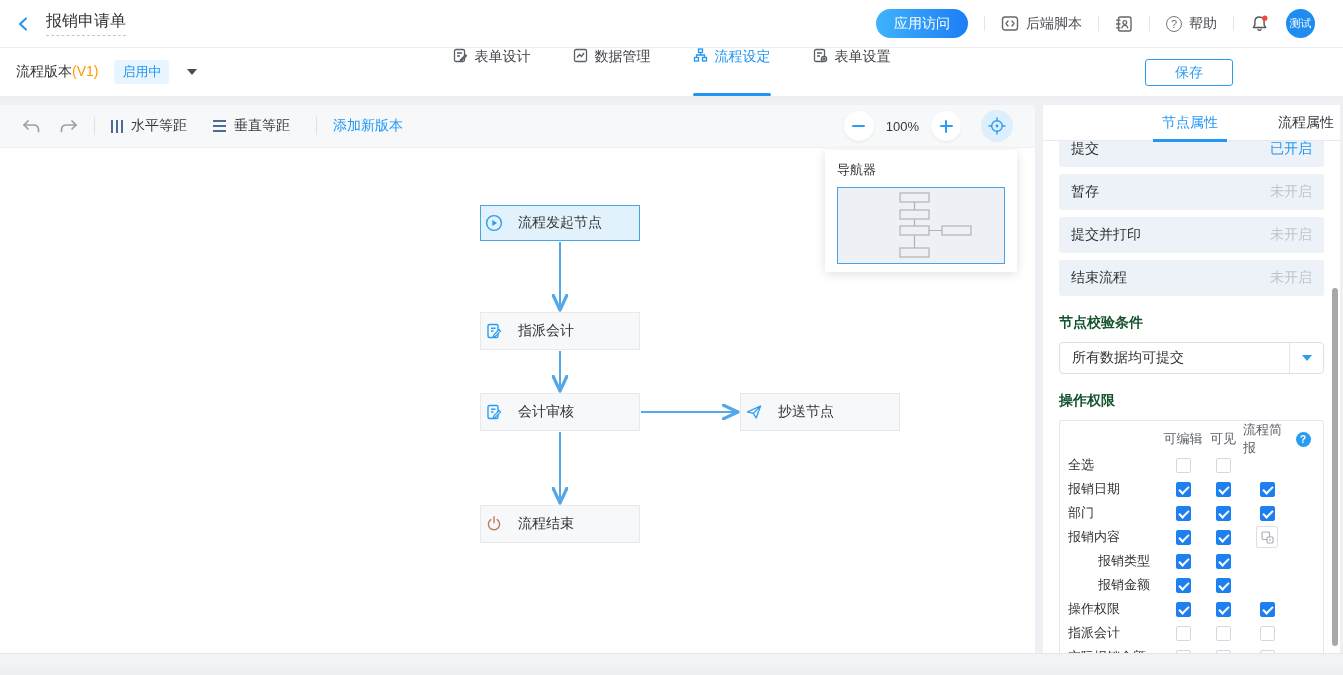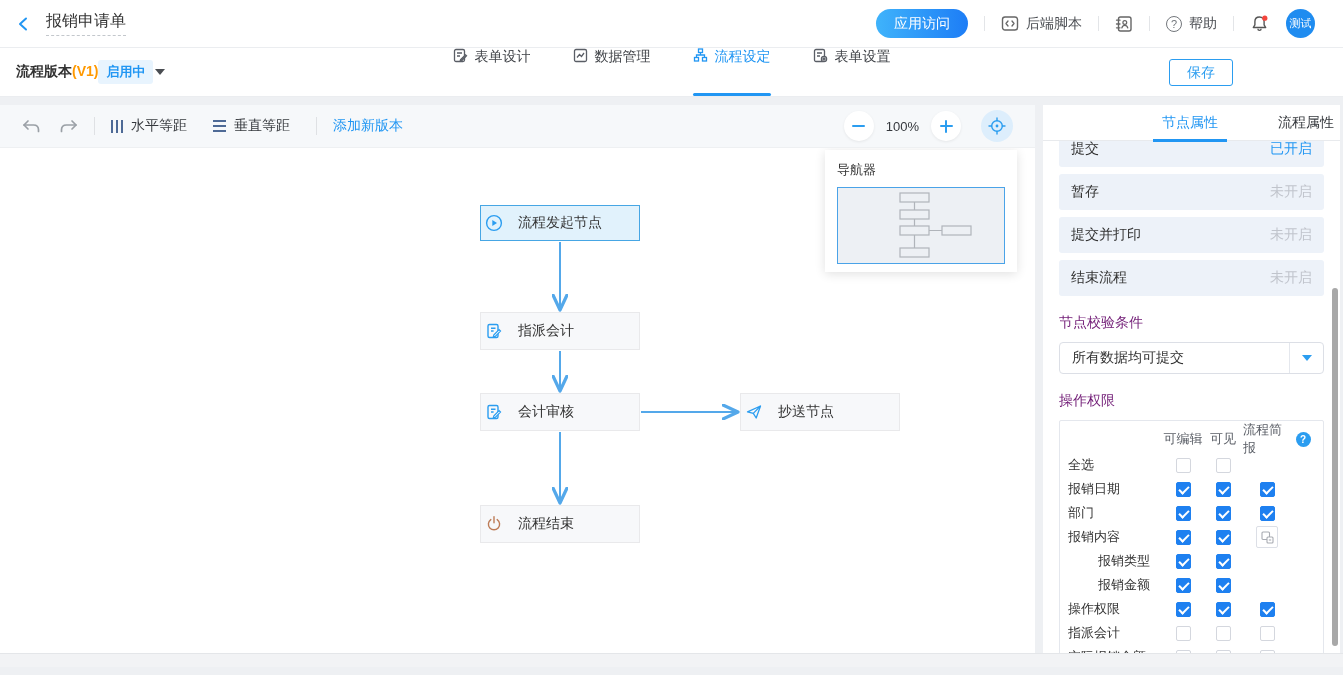--- a/index.html
+++ b/index.html
@@ -22,35 +22,35 @@
   .hdr-item { display:flex; align-items:center; gap:7px; font-size:14px; color:#4a4d52; cursor:pointer; }
   .q-circle { width:16px; height:16px; border:1.4px solid #73777c; border-radius:50%;
     display:flex; align-items:center; justify-content:center; font-size:11px; color:#73777c; }
   .bell-wrap { position:relative; display:flex; margin-right:16px; cursor:pointer; }
   .avatar { width:29px; height:29px; border-radius:50%; background:#1f8cf0; color:#fff;
     font-size:11px; display:flex; align-items:center; justify-content:center; cursor:pointer;
     margin-right:12px; letter-spacing:0; }
   
   .subheader { height:49px; background:#fff; border-bottom:1px solid #ebedf0;
     display:flex; align-items:center; padding:0 16px; position:relative; }
-  .version-group { display:flex; align-items:center; font-size:14px; gap:0;font-weight:bold; }
+  .version-group { display:flex; align-items:center; font-size:14px; gap:16px; }
   .v-code { color:#ff9900; }
   .status-badge { background:#e8f4fe; color:#2196f3; font-size:13px; padding:3px 8px; border-radius:3px; }
   .v-caret { width:0; height:0; border-left:5px solid transparent; border-right:5px solid transparent;
     border-top:6px solid #4a4d52; margin-left:2px; cursor:pointer; }
   .main-tabs { position:absolute; left:50%; transform:translateX(-50%); height:100%;
     display:flex; gap:42px; }
   .mtab { display:flex; align-items:flex-start; gap:7px; font-size:14px; color:#42454a;
     height:100%; position:relative; cursor:pointer; }
   .mtab svg { stroke:#5a5e66; }
   .mtab.active { color:#2196f3; }
   .mtab.active svg { stroke:#2196f3; }
   .mtab.active::after { content:''; position:absolute; left:0; right:0; bottom:0;
     height:3px; background:#2196f3; border-radius:2px; }
-  .save-btn { position:absolute; right:110px; top:11px; width:64px; height:27px;
+  .save-btn { position:absolute; right:110px; top:11px; width:88px; height:27px;
     background:#fff; border:1px solid #2b9df0; border-radius:3px; color:#2b9df0;
     font-size:14px; font-family:inherit; cursor:pointer; }
   
   .main { display:flex; gap:8px; padding:8px 3px 0 0; height:556px; }
   .canvas-wrap { flex:1; background:#fff; display:flex; flex-direction:column; min-width:0; }
   
   .canvas-toolbar { height:43px; background:#f6f8fa; border-bottom:1px solid #eef0f2;
     display:flex; align-items:center; padding:0 22px; flex-shrink:0; }
   .tool-icon { display:flex; align-items:center; cursor:pointer; }
   .tb-divider { width:1px; height:18px; background:#dfe1e4; margin:0 16px; }
@@ -95,21 +95,21 @@
   .ptab.active { color:#2196f3; }
   .ptab.active::after { content:''; position:absolute; left:50%; transform:translateX(-50%);
     bottom:-2px; width:74px; height:3px; background:#2196f3; }
   .rows-clip { padding:0 16px; overflow:hidden; }
   .action-row { height:36px; background:#edf2f9; border-radius:3px; margin-top:7px;
     display:flex; align-items:center; justify-content:space-between; padding:0 12px;
     font-size:14px; color:#333; cursor:pointer; }
   .action-row:first-child { margin-top:-10px; }
   .st-on { color:#2196f3; }
   .st-off { color:#c0c4cc; }
-  .section-heading { font-weight:normal; font-size:14px; color:#701a75; margin:18px 16px 10px; }
+  .section-heading { font-weight:bold; font-size:14px; color:#14532d; margin:18px 16px 10px; }
   .select { margin:0 16px; height:32px; border:1px solid #dcdfe6; border-radius:4px;
     display:flex; align-items:center; cursor:pointer; }
   .select-text { flex:1; padding-left:12px; font-size:14px; color:#333; }
   .select-caret { width:34px; align-self:stretch; border-left:1px solid #e4e7ed;
     display:flex; align-items:center; justify-content:center; }
   .select-caret i { width:0; height:0; border-left:5px solid transparent;
     border-right:5px solid transparent; border-top:6px solid #2b9df0; }
   .perm-table { margin:0 16px 10px; border:1px solid #e4e7ed; border-radius:2px;
     padding:4px 8px 8px; font-size:13px; color:#333; }
   .perm-header { display:flex; align-items:center; height:28px; color:#5a5e66; }

